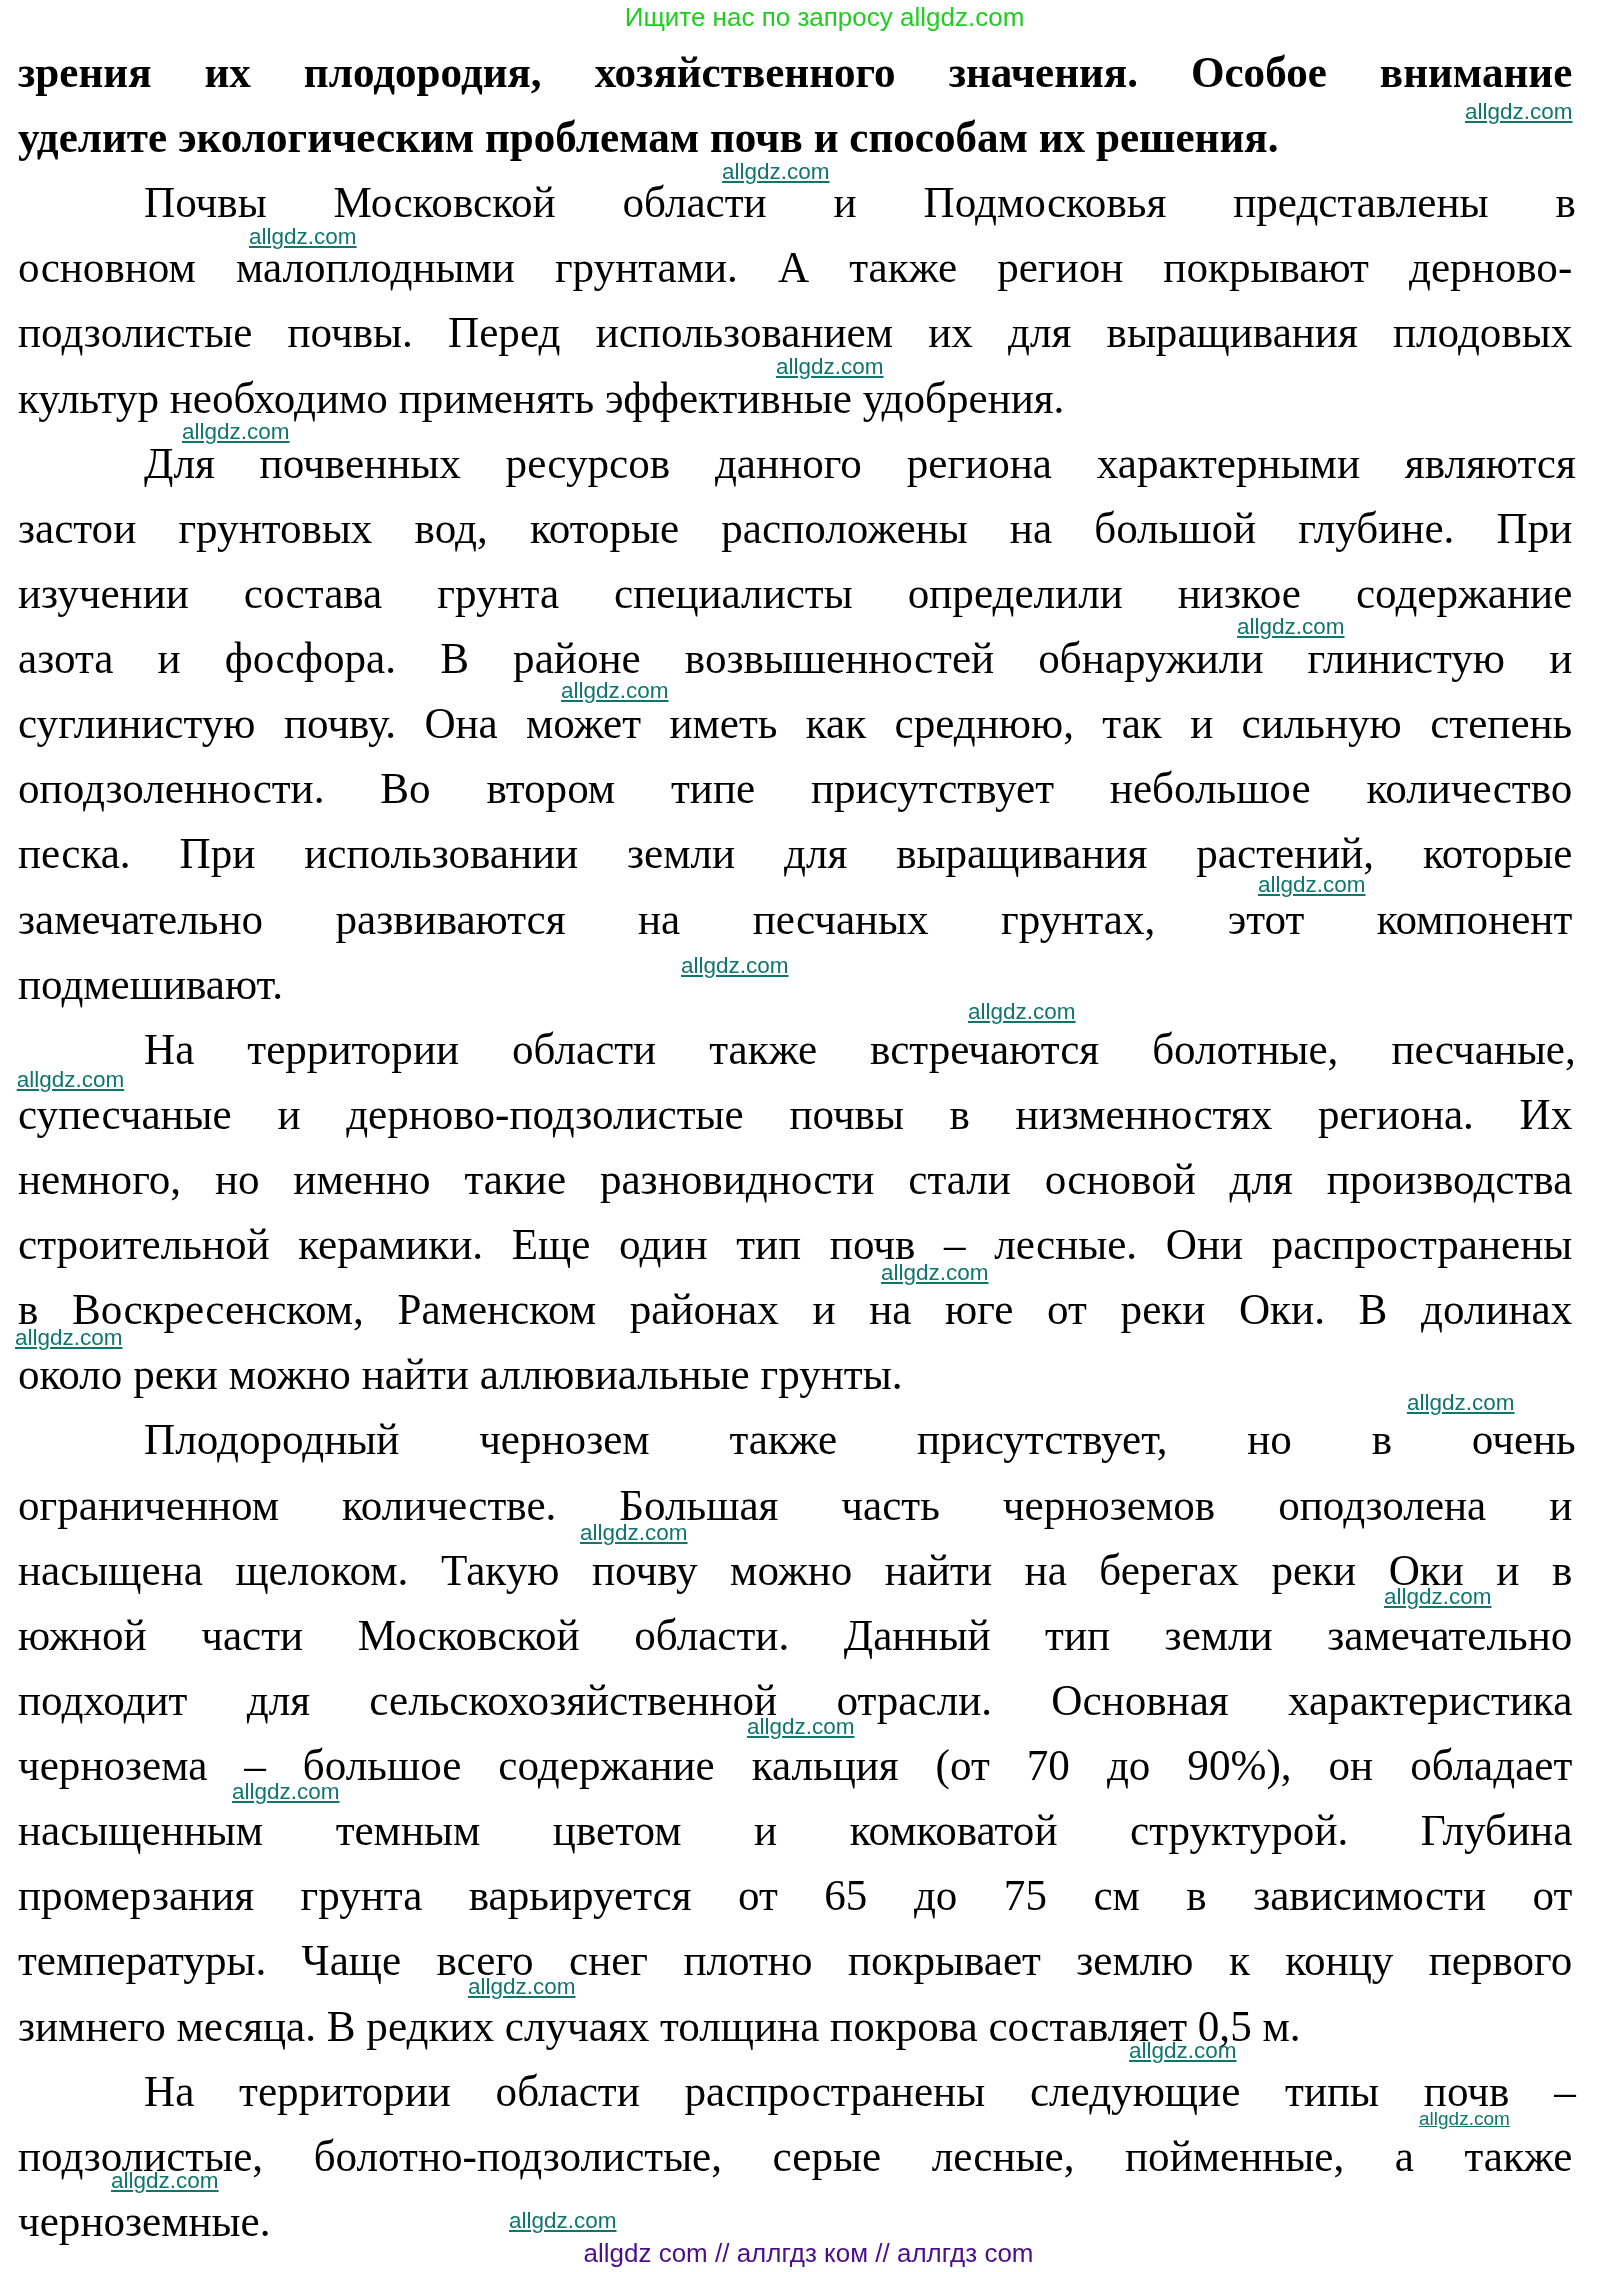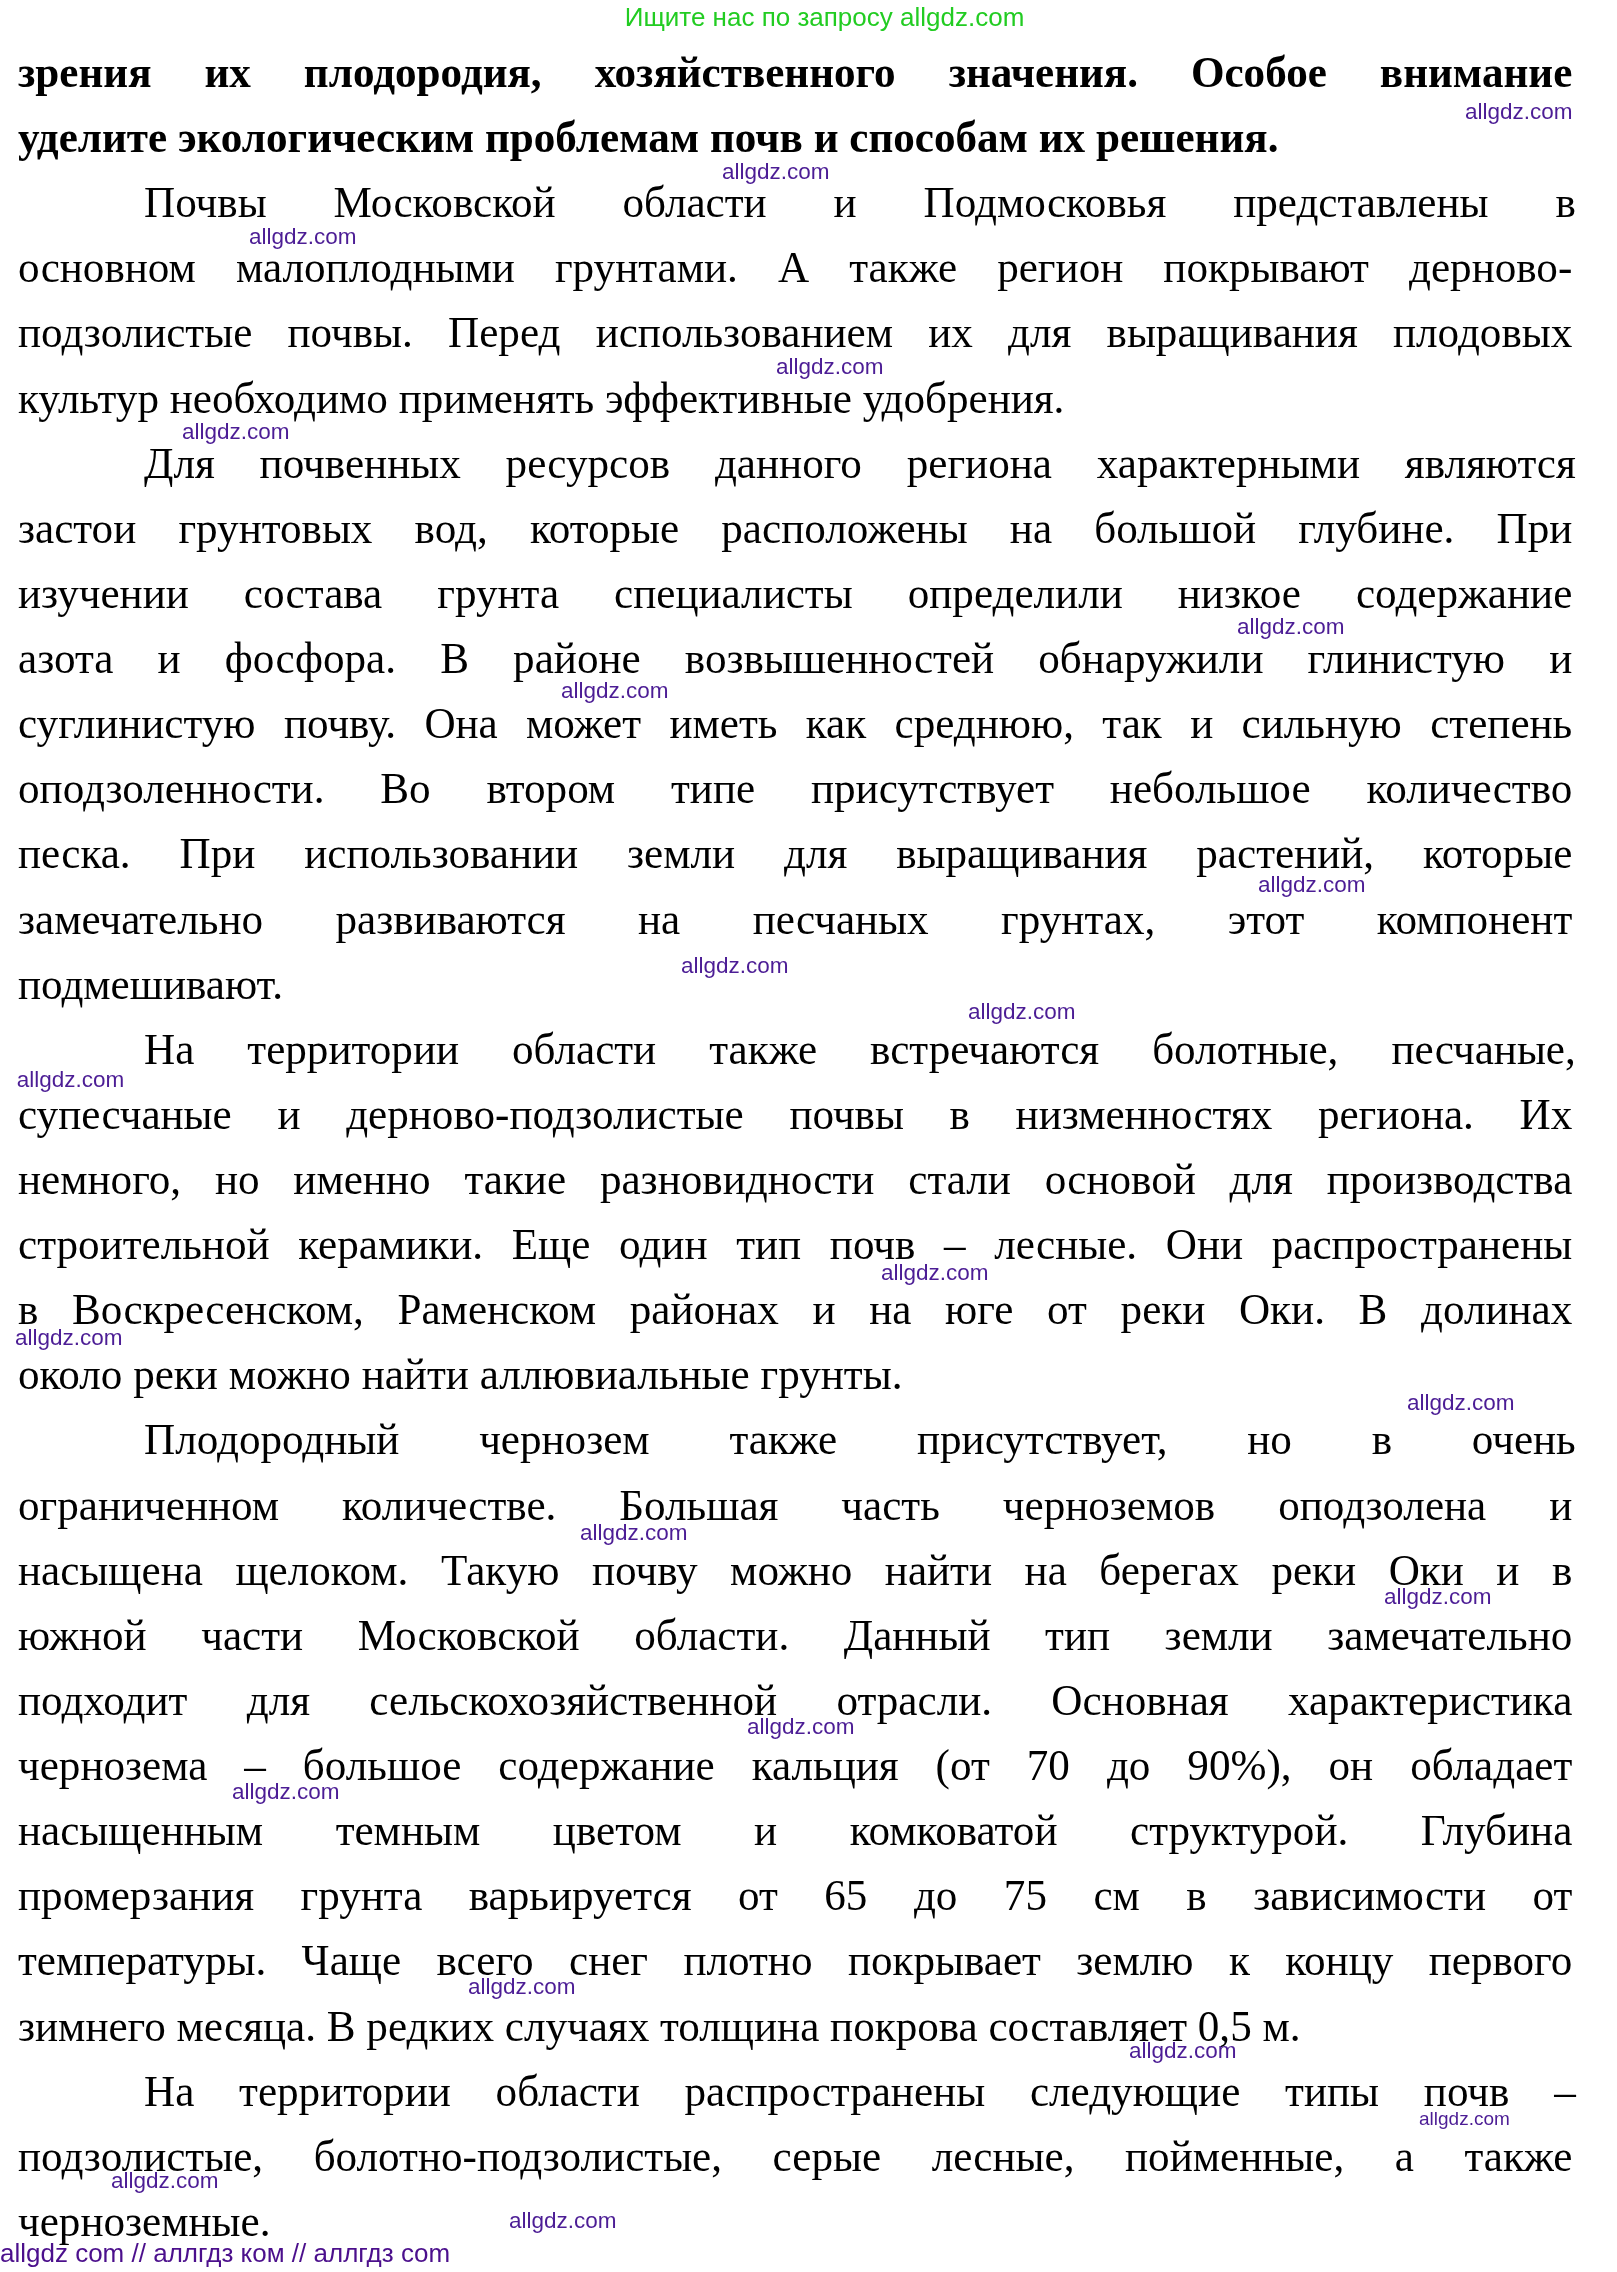--- a/index.html
+++ b/index.html
@@ -12,24 +12,24 @@
     position: absolute; left: 18.4px; width: 1586px; height: 53px;
     font-family: "Liberation Serif", serif; font-size: 44px; line-height: 53px;
     color: #000; white-space: nowrap; text-align: justify; text-align-last: justify;
     transform: scaleX(0.98); transform-origin: left top;
   }
   .line.last { text-align-last: left; }
   .line.indent { left: 144px; width: 1461px; }
   .line.bold { font-weight: bold; }
   .wm {
     position: absolute; font-family: "Liberation Sans", sans-serif;
-    font-size: 22.5px; color: #4c1d95; line-height: 25px; white-space: nowrap;
+    font-size: 22.5px; color: #0f766e; line-height: 25px; white-space: nowrap; text-decoration: underline;
   }
   .bottom-banner {
-    position: absolute; left: 0; top: 2238px; width: 1617px; 
+    position: absolute; left: 0; top: 2238px; width: 1617px; text-align: center;
     font-family: "Liberation Sans", sans-serif; font-size: 26px; color: #4b0f8c;
   }
 </style>
 </head>
 <body>
 
 <div class="top-banner">Ищите нас по запросу allgdz.com</div>
 
 <div>
   <div class="line bold" style="top:46px">зрения их плодородия, хозяйственного значения. Особое внимание</div>

